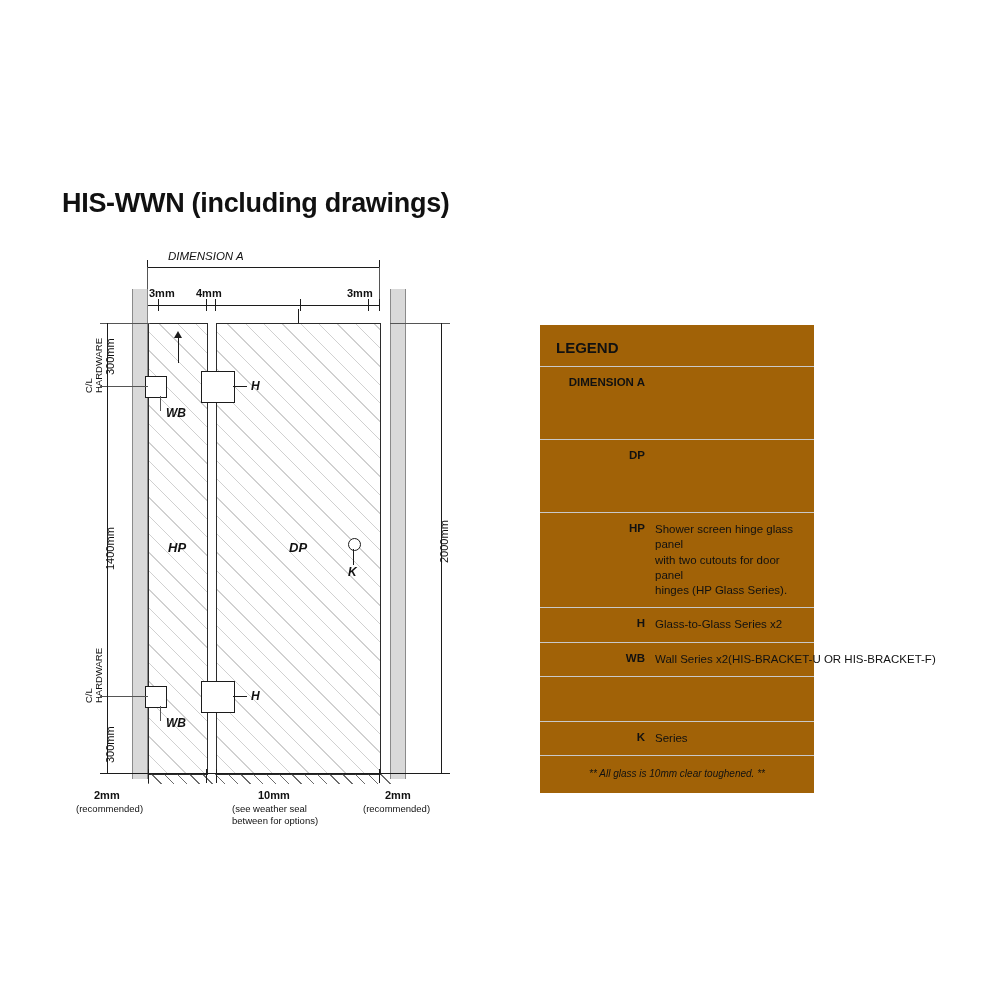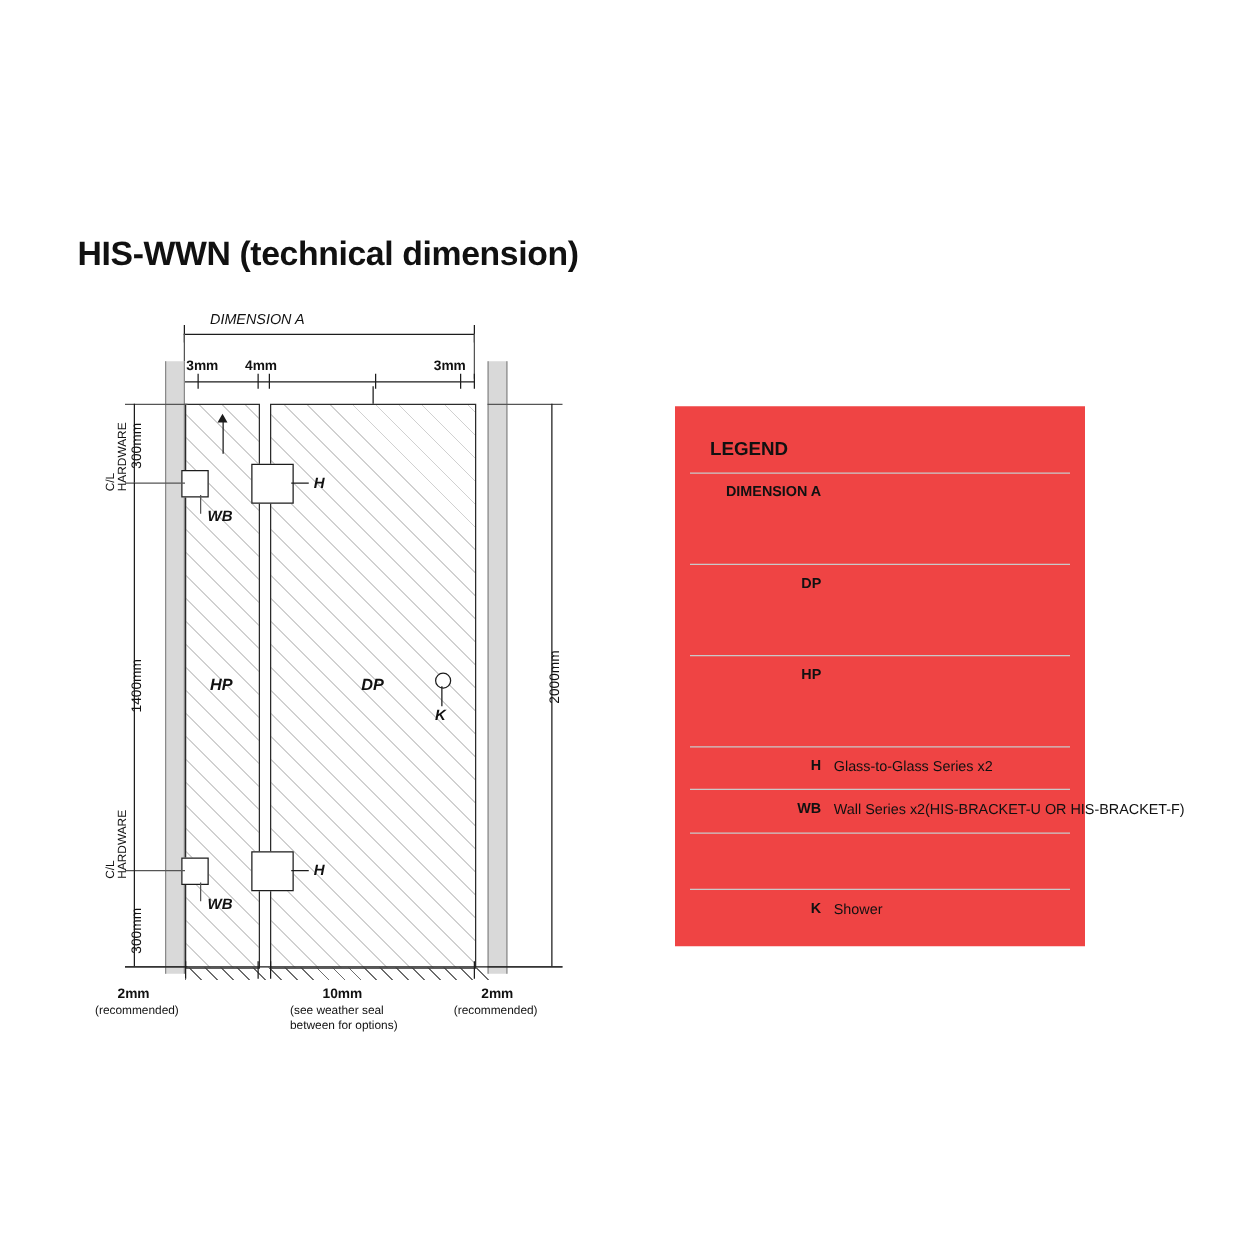--- a/index.html
+++ b/index.html
@@ -100,23 +100,23 @@
         rgba(60,60,60,0.75) 1px,
         rgba(255,255,255,0) 1px,
         rgba(255,255,255,0) 9px);
   }
 
   
   #legend {
     position: absolute;
     left: 540px;
     top: 325px;
-    width: 304px;
-    background: #ef4444;
-    padding: 12px;
+    width: 274px;
+    background: #a16207;
+    padding: 0;
   }
   #legend-title {
     font-size: 15px;
     font-weight: bold;
     padding: 14px 16px 10px 16px;
     border-bottom: 1px solid #c9c9c9;
   }
   .legend-row {
     display: flex;
     border-bottom: 1px solid #c9c9c9;
@@ -145,21 +145,21 @@
     font-style: italic;
     text-align: center;
     padding: 12px 8px 14px 8px;
     color: #111;
   }
   .nowrapdesc { white-space: nowrap; }
 </style>
 </head>
 <body>
 
-<div id="page-title">HIS-WWN (technical dimension)</div>
+<div id="page-title">HIS-WWN (including drawings)</div>
 
 <div id="drawing">
 
   <div class="ln h" style="left:87px; top:22px; width:233px;"></div>
   <div class="ln v" style="left:87px; top:15px; height:14px;"></div>
   <div class="ln v" style="left:319px; top:15px; height:14px;"></div>
   <div class="lbl italic" style="left:108px; top:5px; font-size:11.5px;">DIMENSION A</div>
 
   <div class="ln v thin" style="left:87px; top:22px; height:36px;"></div>
   <div class="ln v thin" style="left:319px; top:22px; height:36px;"></div>
@@ -257,35 +257,39 @@
   <div class="legend-row tall">
     <div class="legend-key">DIMENSION A</div>
   </div>
 
   <div class="legend-row tall">
     <div class="legend-key">DP</div>
   </div>
 
   <div class="legend-row tall">
     <div class="legend-key">HP</div>
+    <div class="legend-desc">Shower screen hinge glass panel
+with two cutouts for door panel
+hinges (HP Glass Series).</div>
   </div>
 
   <div class="legend-row">
     <div class="legend-key">H</div>
     <div class="legend-desc">Glass-to-Glass Series x2</div>
   </div>
 
   <div class="legend-row">
     <div class="legend-key">WB</div>
     <div class="legend-desc nowrapdesc">Wall Series x2(HIS-BRACKET-U OR HIS-BRACKET-F)</div>
   </div>
 
   <div class="legend-row spacer">
     <div class="legend-key"></div>
     <div class="legend-desc"></div>
   </div>
 
   <div class="legend-row">
     <div class="legend-key">K</div>
-    <div class="legend-desc">Shower</div>
-  </div>
-
+    <div class="legend-desc">Series</div>
+  </div>
+
+  <div id="legend-note">** All glass is 10mm clear toughened. **</div>
 </div>
 
 </body></html>

